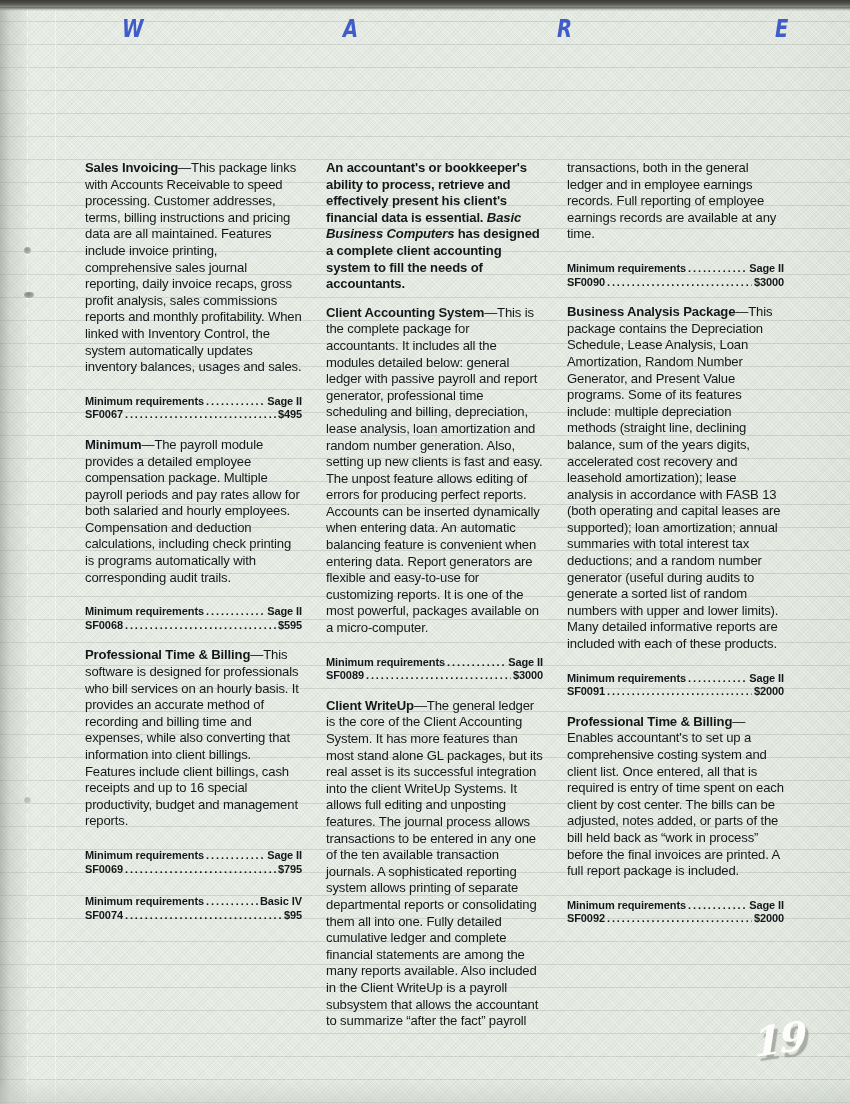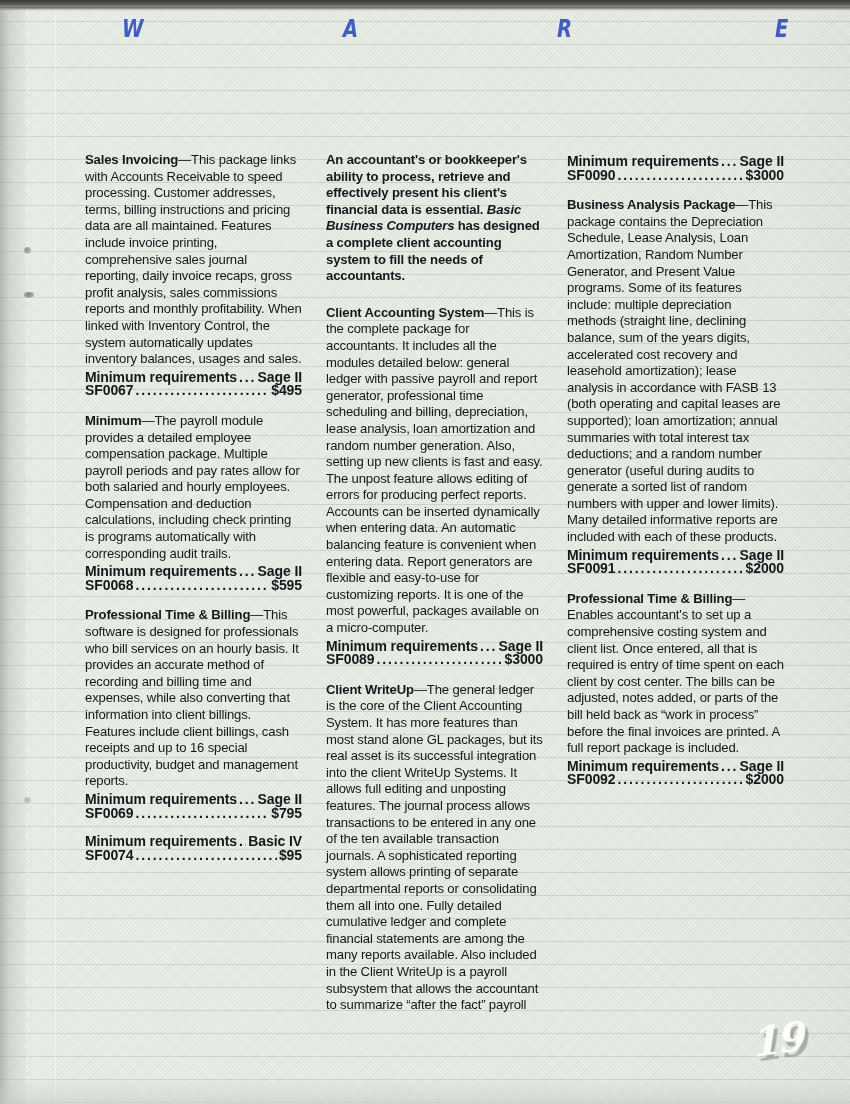--- a/index.html
+++ b/index.html
@@ -114,58 +114,58 @@
     color: #3f5cc9;
     transform: scaleX(0.78);
     transform-origin: left top;
     line-height: 30px;
   }
 
   
   #content {
     position: absolute;
     left: 85px;
-    top: 152px;
+    top: 160px;
     width: 700px;
     display: flex;
     gap: 24px;
   }
   .col {
     width: 217px;
     font-size: 13.1px;
     line-height: 16.6px;
     letter-spacing: -0.15px;
     text-align: left;
   }
   .para {
     margin: 0 0 0px 0;
   }
   .para .lead {
     font-weight: 700;
   }
   .para.intro {
     font-weight: 700;
-    margin-bottom: 20px;
+    margin-bottom: 12px;
   }
   .para.intro em {
     font-style: italic;
     font-weight: 700;
   }
   .block {
     margin-bottom: 15px;
   }
   .block:last-child { margin-bottom: 0; }
 
   
   .spec {
-    font-size: 14px;
+    font-size: 11px;
     font-weight: 700;
     line-height: 13.6px;
     letter-spacing: -0.1px;
-    margin-top: 3px;
+    margin-top: 19px;
   }
   .spec-row {
     display: flex;
     align-items: baseline;
     white-space: nowrap;
     width: 100%;
   }
   .spec-row .lbl { flex: 0 0 auto; }
   .spec-row .dots {
     flex: 1 1 auto;
@@ -320,20 +320,21 @@
 
       <div class="block">
         <p class="para"><span class="lead">Client WriteUp</span><span>—</span><span>The general ledger is the core of the Client Accounting System. It has more features than most stand alone GL packages, but its real asset is its successful integration into the client WriteUp Systems. It allows full editing and unposting features. The journal process allows transactions to be entered in any one of the ten available transaction journals. A sophisticated reporting system allows printing of separate departmental reports or consolidating them all into one. Fully detailed cumulative ledger and complete financial statements are among the many reports available. Also included in the Client WriteUp is a payroll subsystem that allows the accountant to summarize “after the fact” payroll</span></p>
       </div>
 
     </div>
 
     <div class="col">
 
       <div class="block">
+        <p class="para"><span>transactions, both in the general ledger and in employee earnings records. Full reporting of employee earnings records are available at any time.</span></p>
         <div class="spec">
           <div class="spec-row">
             <span class="lbl">Minimum requirements</span>
             <span class="dots"></span>
             <span class="val">Sage II</span>
           </div>
           <div class="spec-row">
             <span class="lbl">SF0090</span>
             <span class="dots"></span>
             <span class="val">$3000</span>

